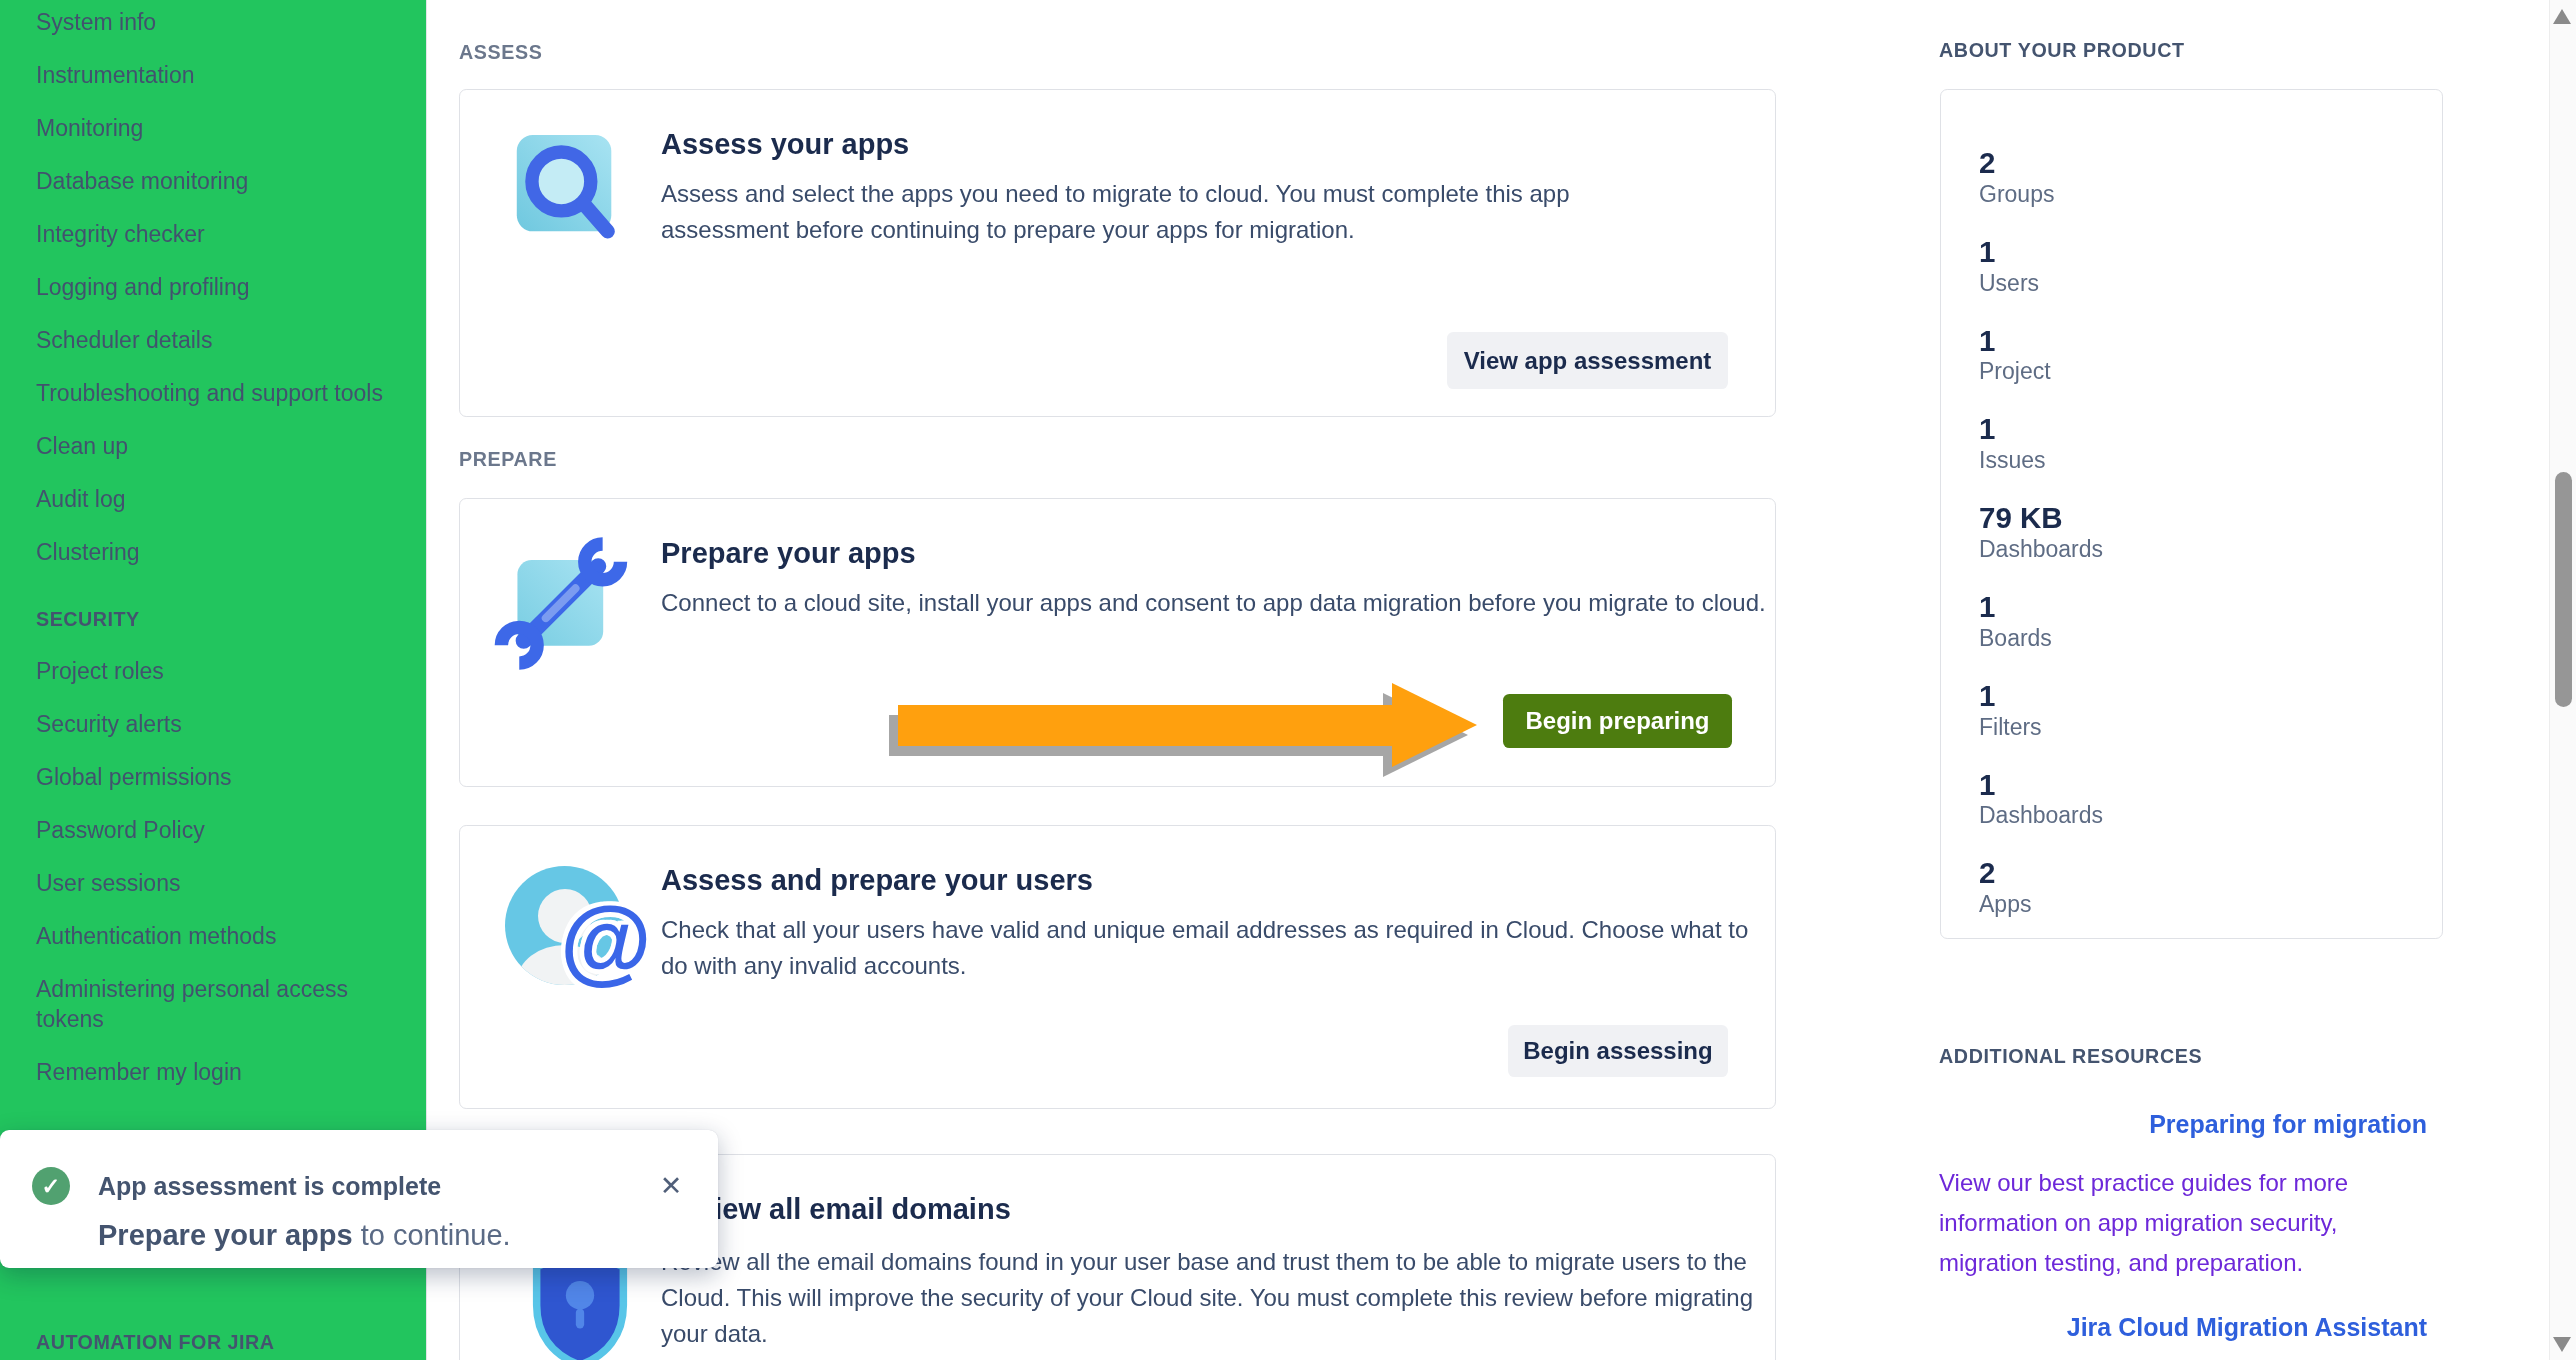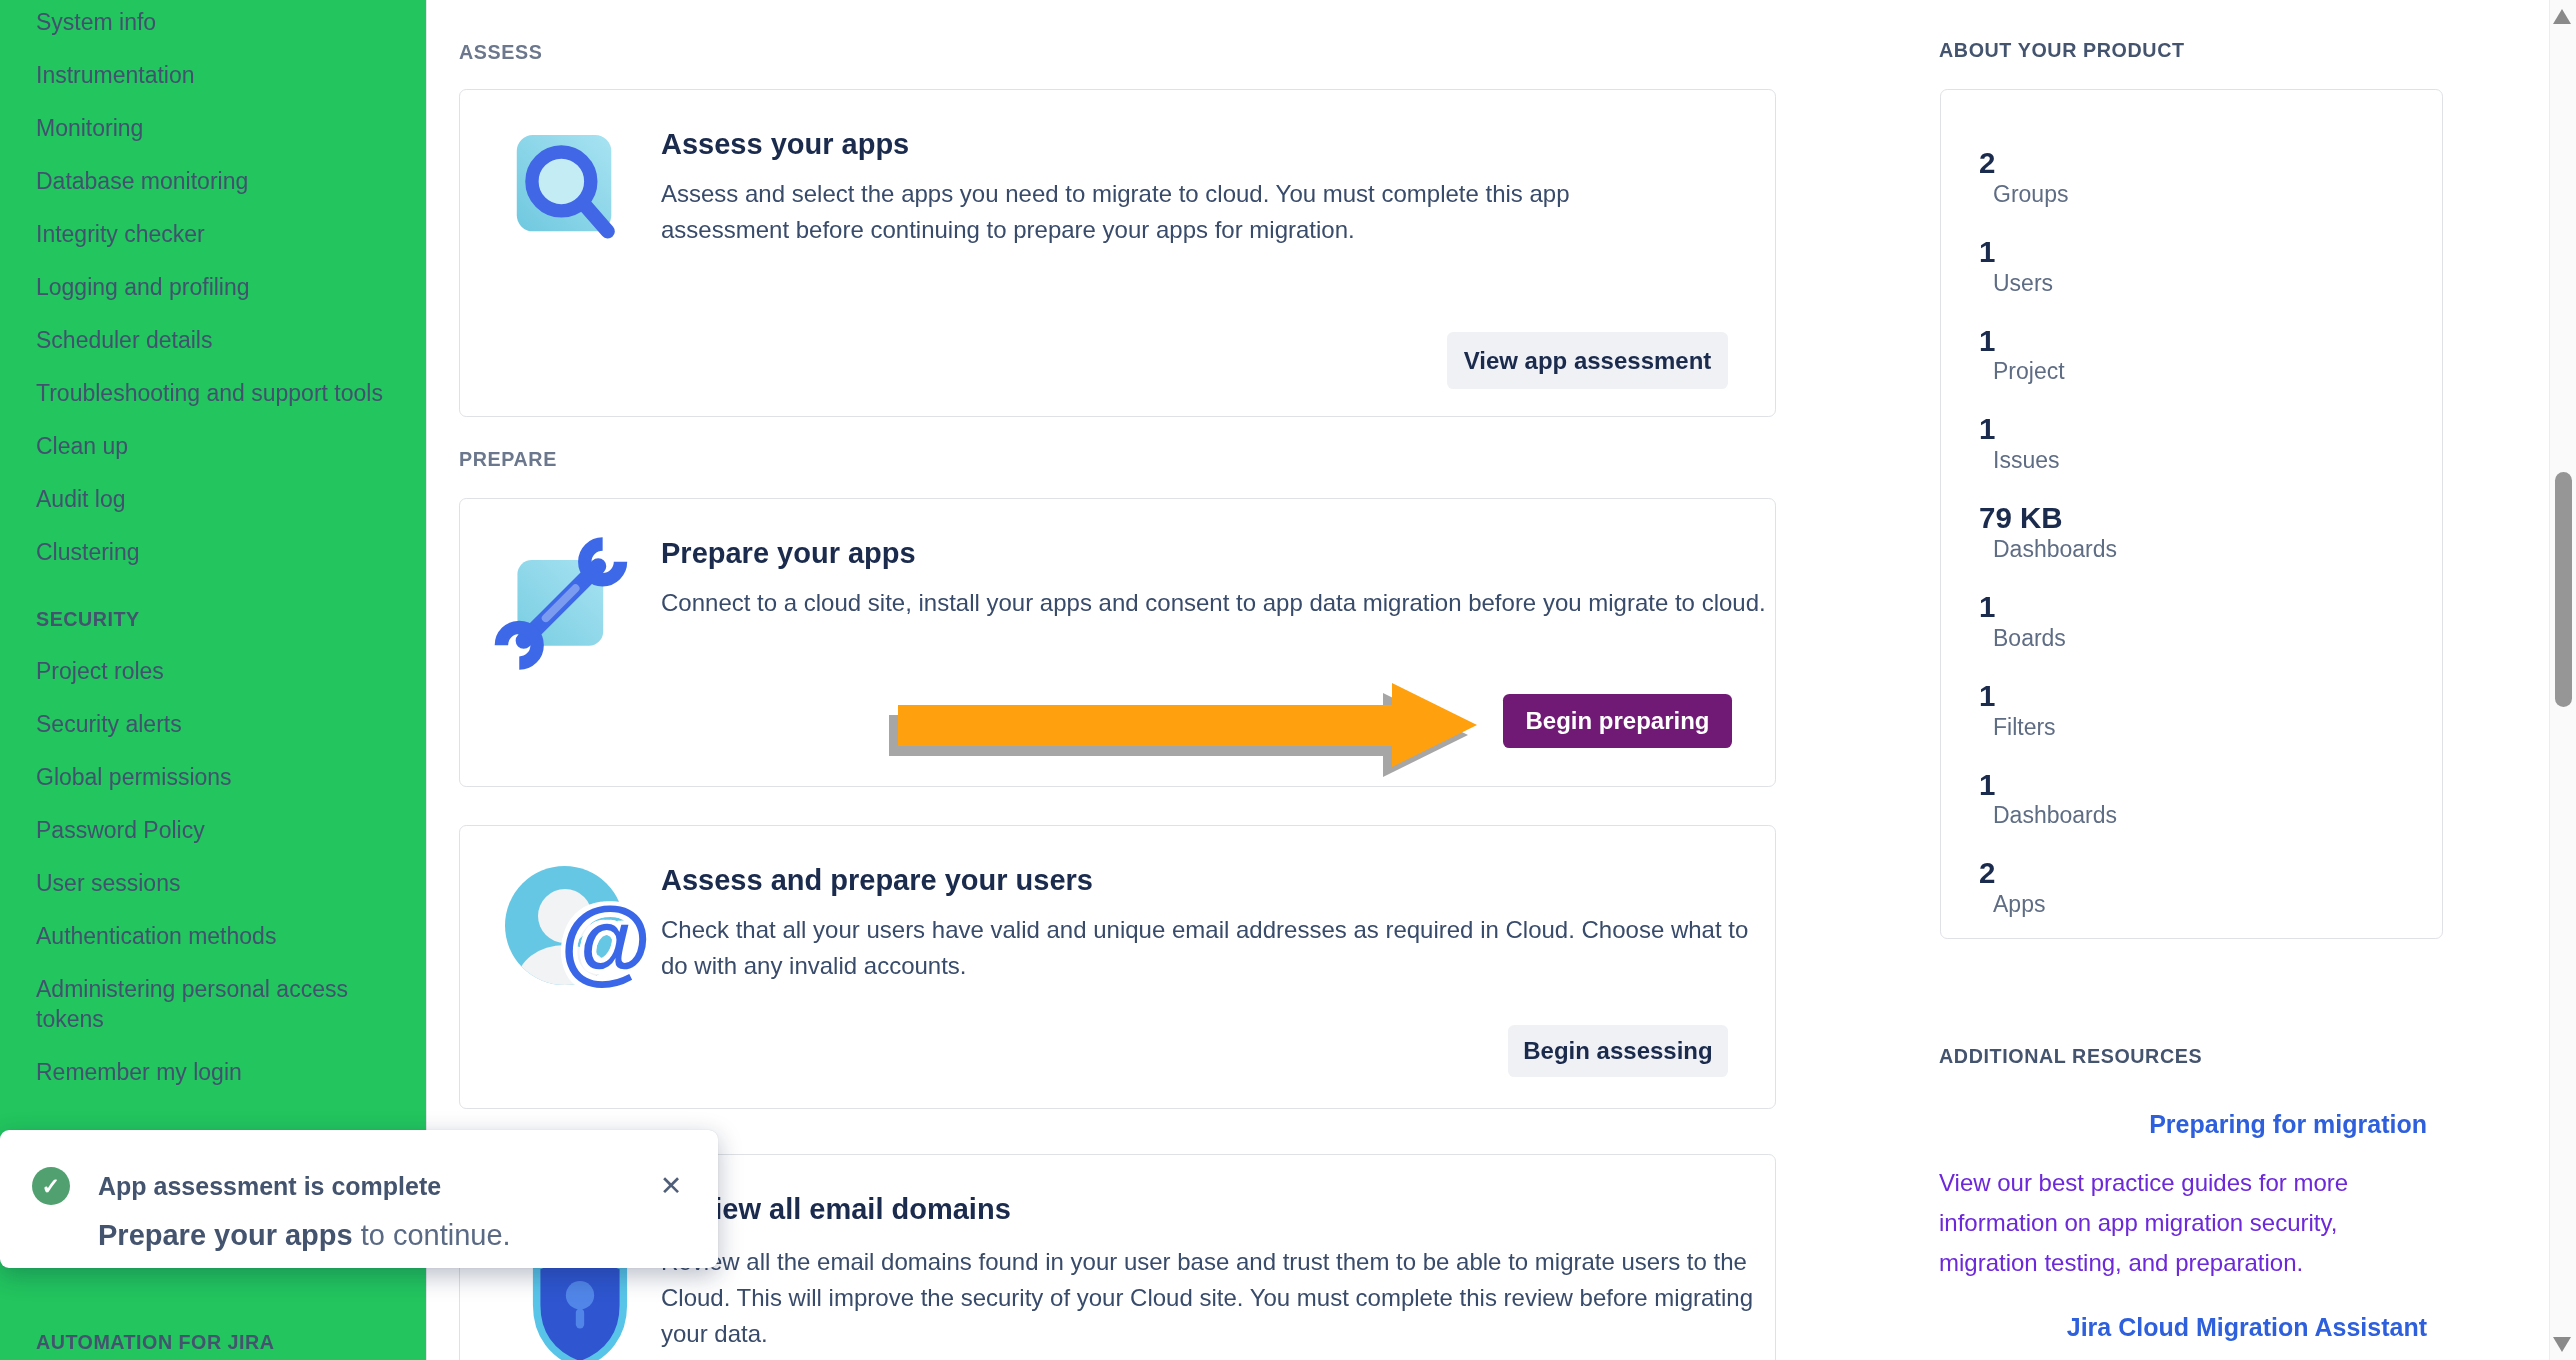--- a/index.html
+++ b/index.html
@@ -67,21 +67,21 @@
   #card-domains .card-desc { width: 1114px; top: 89px; }
 
   .btn {
     position: absolute; border: none; border-radius: 6.3px;
     font-family: "Liberation Sans", sans-serif;
     font-size: 24px; font-weight: bold;
     display: flex; align-items: center; justify-content: center;
     cursor: pointer;
   }
   .btn-default { background: #F0F1F4; color: #1B2B4D; }
-  .btn-primary { background: #701a75; color: #ffffff; }
+  .btn-primary { background: #4d7c0f; color: #ffffff; }
   #btn-assess  { right: 47px; bottom: 27px; width: 281px; height: 57px; text-align: right; }
   #btn-prepare { right: 43px; bottom: 38px; width: 229px; height: 54px; }
   #btn-users   { right: 47px; bottom: 31px; width: 220px; height: 52px; }
 
   
   .card-icon { position: absolute; }
   #icon-magnifier { left: 55px; top: 43px; }
   #icon-wrench    { left: 36px; top: 36px; overflow: visible; }
   #icon-shield    { left: 70px; top: 85px; }
 
@@ -134,21 +134,21 @@
   #resources-heading { top: 1045px; }
 
   #stats-card {
     position: absolute; left: 1940px; top: 89px;
     width: 503px; height: 850px;
     border: 0.9px solid #DFE1E6; border-radius: 7.2px; background: #fff;
     padding: 57px 27px 0 38px;
   }
   .stat { margin-bottom: 28px; }
   .stat-value { font-size: 29.5px; line-height: 32px; font-weight: bold; color: #1B2B4D; }
-  .stat-label { font-size: 23px; line-height: 27px; color: #5E6C84; margin-top: 1.8px; margin-left: 14px; }
+  .stat-label { font-size: 23px; line-height: 27px; color: #5E6C84; margin-top: 1.8px; }
 
   #resources { position: absolute; left: 1939px; top: 1109px; width: 488px; }
   .res-title {
     font-size: 25px; line-height: 30px; font-weight: bold;
     color: #2E5FDC; cursor: pointer; margin: 0; text-align: right;
   }
   .res-desc {
     font-size: 24px; line-height: 40px; color: #6d28d9;
     margin: 24px 0 29px 0;
   }

